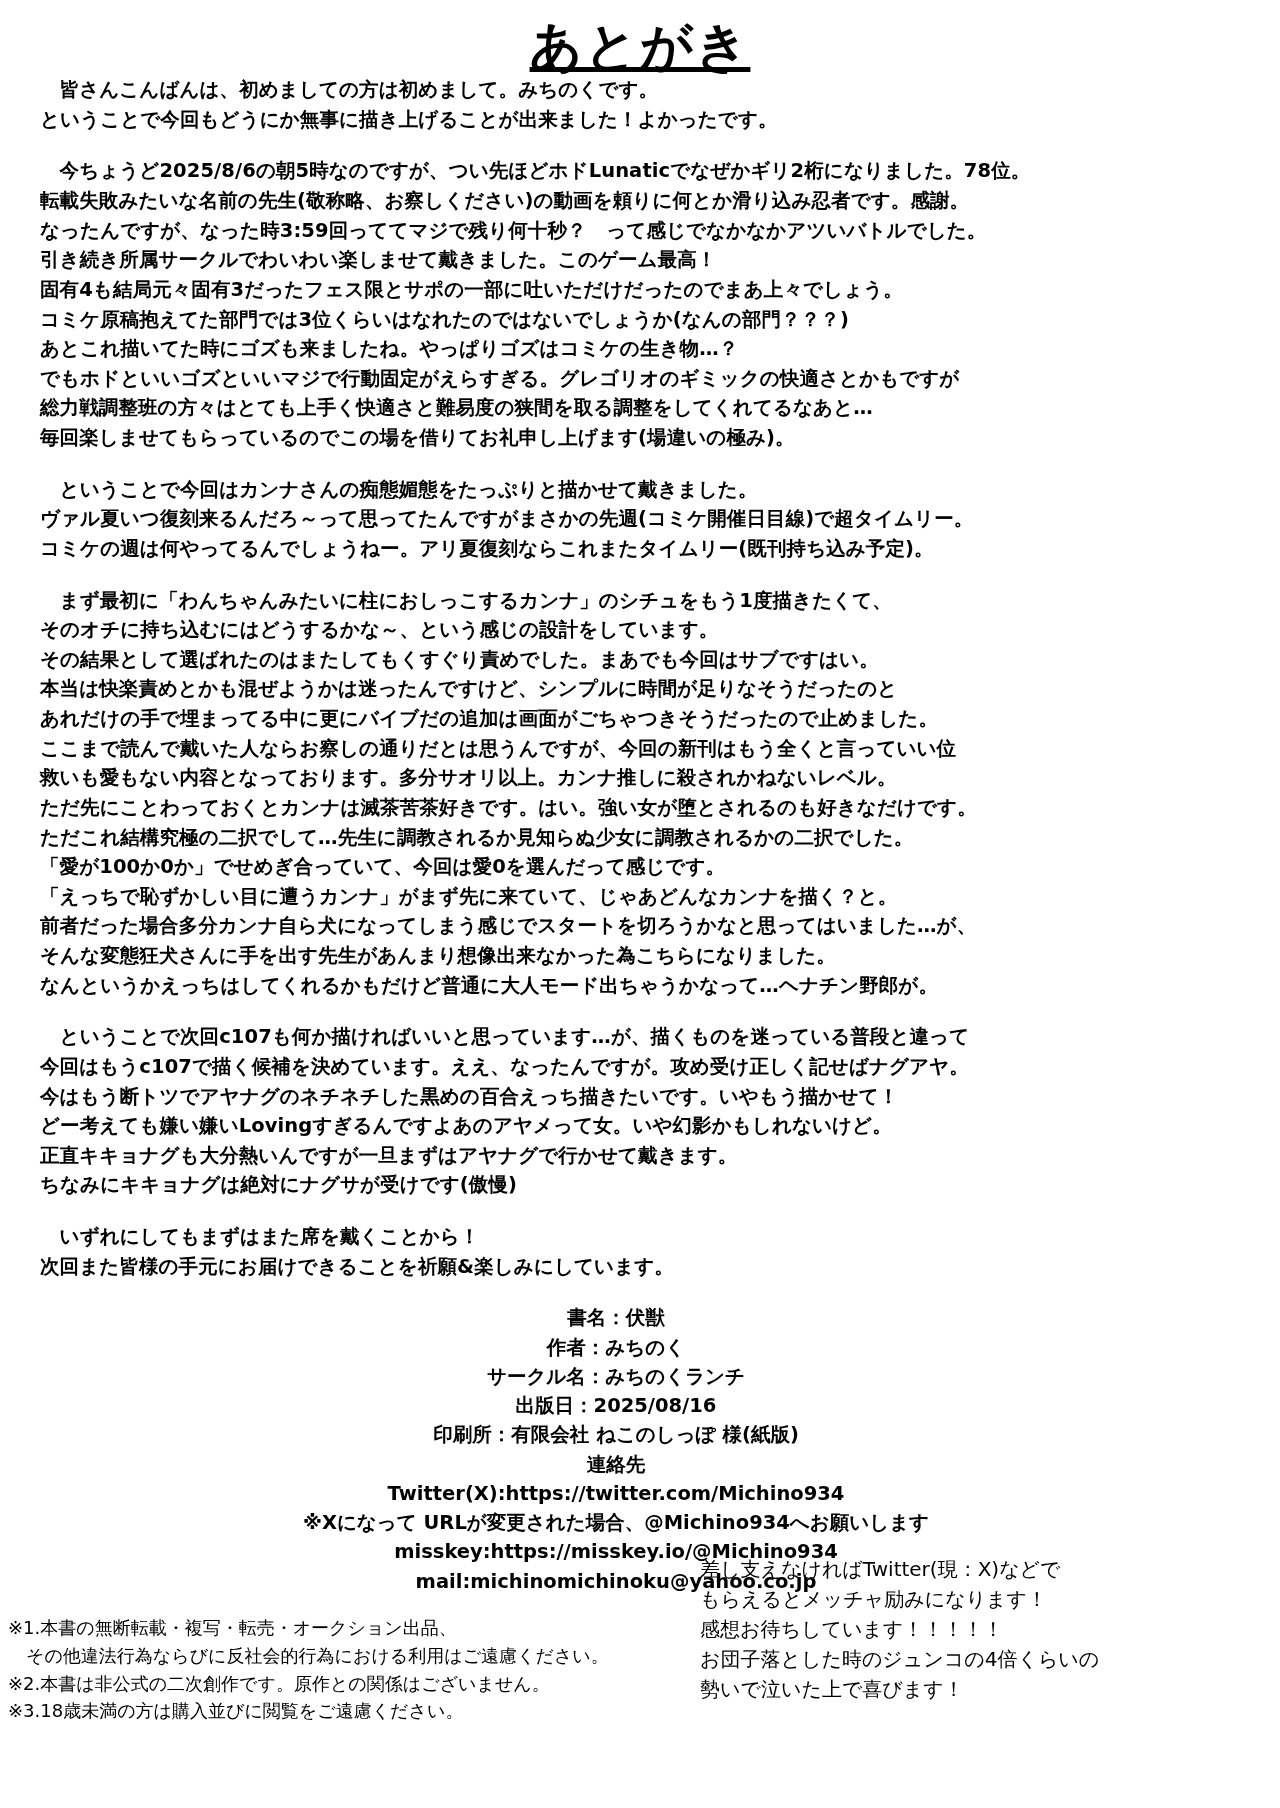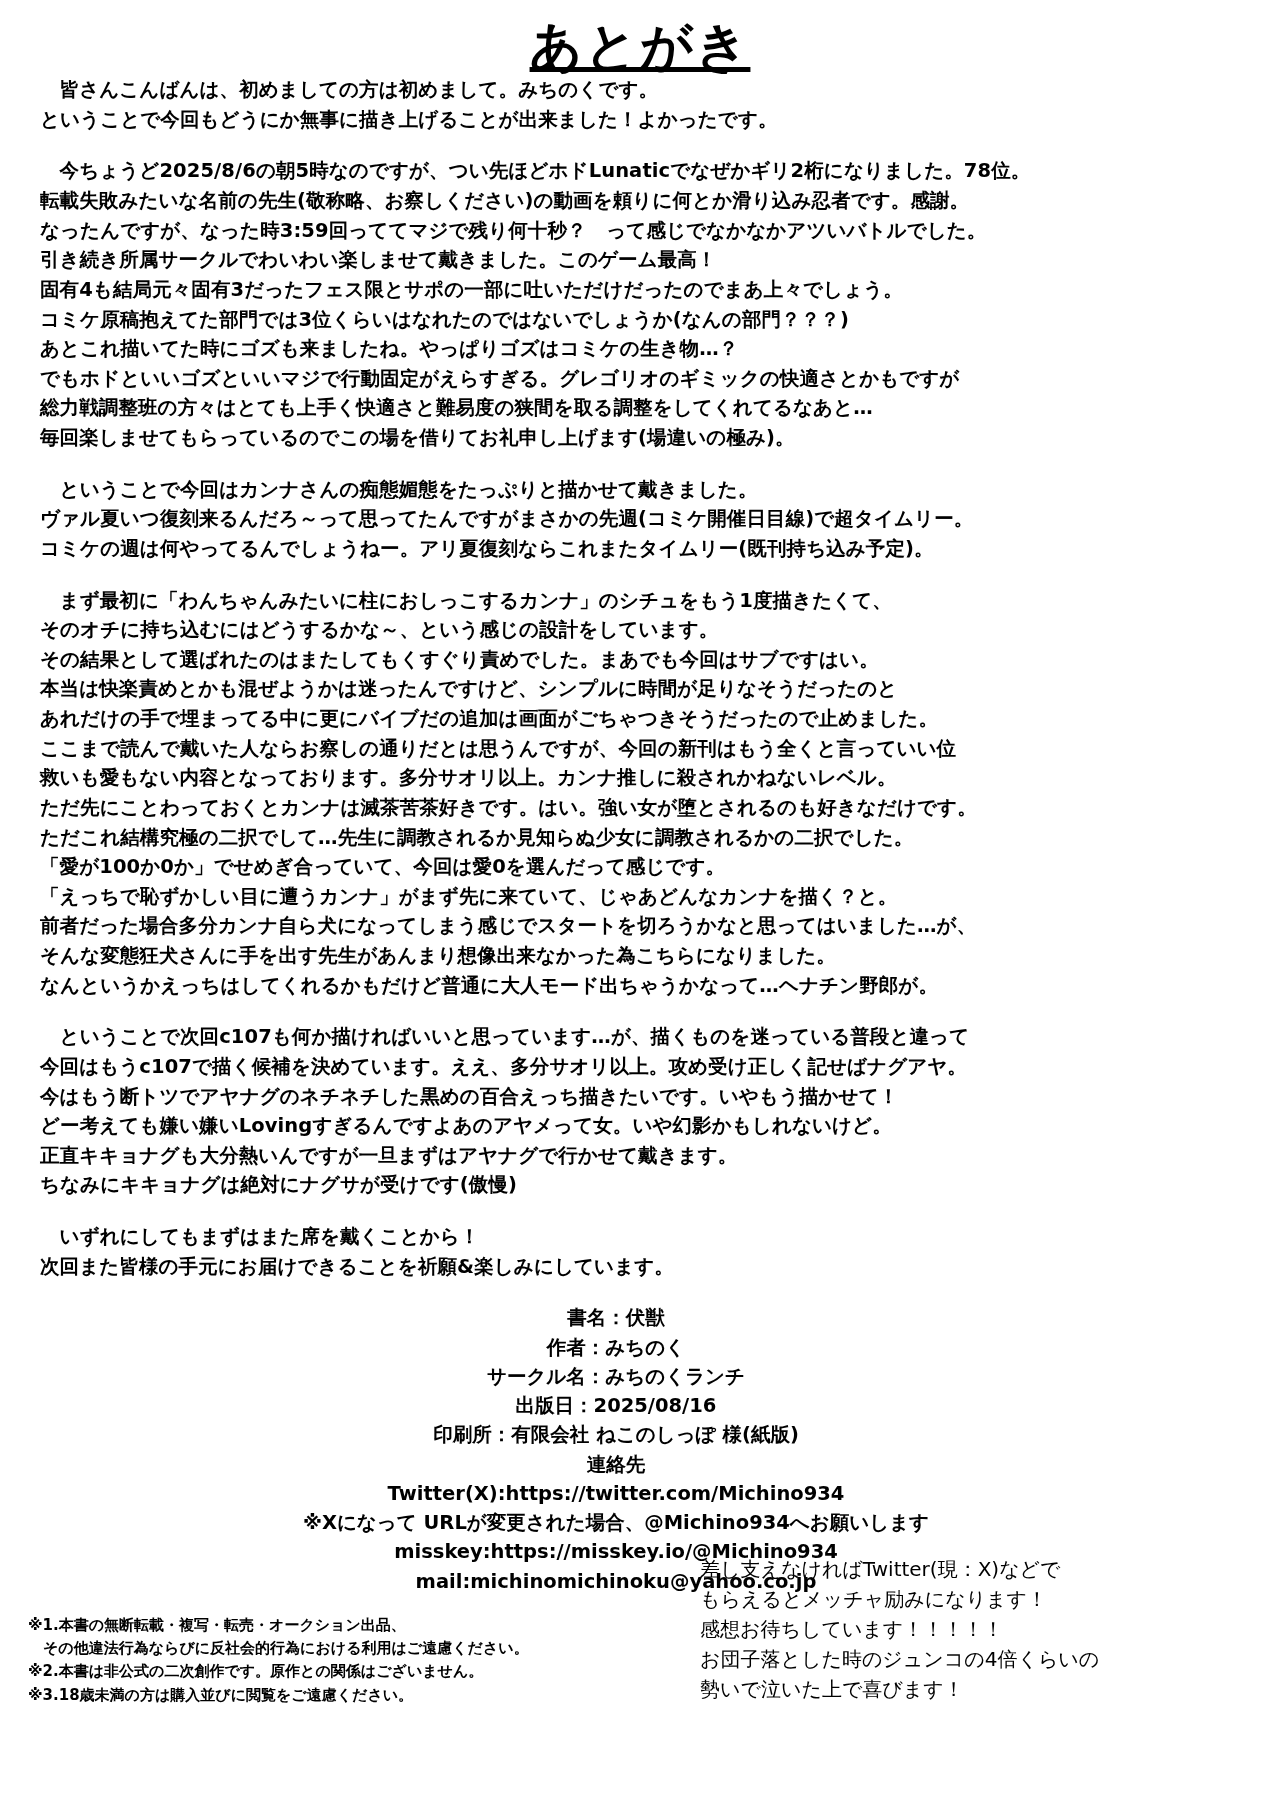--- a/index.html
+++ b/index.html
@@ -55,25 +55,25 @@
   .colophon .ln {
     display: block;
     white-space: pre;
   }
   .bottom-area {
     position: relative;
     margin-top: 18px;
   }
   .footnotes {
     position: absolute;
-    left: 28px;
+    left: 8px;
     top: 0;
     width: 640px;
-    font-size: 15px;
-    font-weight: bold;
+    font-size: 18px;
+    font-weight: normal;
     line-height: 1.55;
   }
   .footnotes .ln {
     display: block;
     white-space: pre;
   }
   .sidenote {
     position: absolute;
     left: 700px;
     top: -60px;
@@ -132,21 +132,21 @@
       <span class="ln">ただこれ結構究極の二択でして…先生に調教されるか見知らぬ少女に調教されるかの二択でした。</span>
       <span class="ln">「愛が100か0か」でせめぎ合っていて、今回は愛0を選んだって感じです。</span>
       <span class="ln">「えっちで恥ずかしい目に遭うカンナ」がまず先に来ていて、じゃあどんなカンナを描く？と。</span>
       <span class="ln">前者だった場合多分カンナ自ら犬になってしまう感じでスタートを切ろうかなと思ってはいました…が、</span>
       <span class="ln">そんな変態狂犬さんに手を出す先生があんまり想像出来なかった為こちらになりました。</span>
       <span class="ln">なんというかえっちはしてくれるかもだけど普通に大人モード出ちゃうかなって…ヘナチン野郎が。</span>
     </p>
 
     <p class="para">
       <span class="ln">　ということで次回c107も何か描ければいいと思っています…が、描くものを迷っている普段と違って</span>
-      <span class="ln">今回はもうc107で描く候補を決めています。ええ、多分サオリ以上。攻め受け正しく記せばナグアヤ。</span>
+      <span class="ln">今回はもうc107で描く候補を決めています。ええ、なったんですが。攻め受け正しく記せばナグアヤ。</span>
       <span class="ln">今はもう断トツでアヤナグのネチネチした黒めの百合えっち描きたいです。いやもう描かせて！</span>
       <span class="ln">どー考えても嫌い嫌いLovingすぎるんですよあのアヤメって女。いや幻影かもしれないけど。</span>
       <span class="ln">正直キキョナグも大分熱いんですが一旦まずはアヤナグで行かせて戴きます。</span>
       <span class="ln">ちなみにキキョナグは絶対にナグサが受けです(傲慢)</span>
     </p>
 
     <p class="para">
       <span class="ln">　いずれにしてもまずはまた席を戴くことから！</span>
       <span class="ln">次回また皆様の手元にお届けできることを祈願&amp;楽しみにしています。</span>
     </p>

